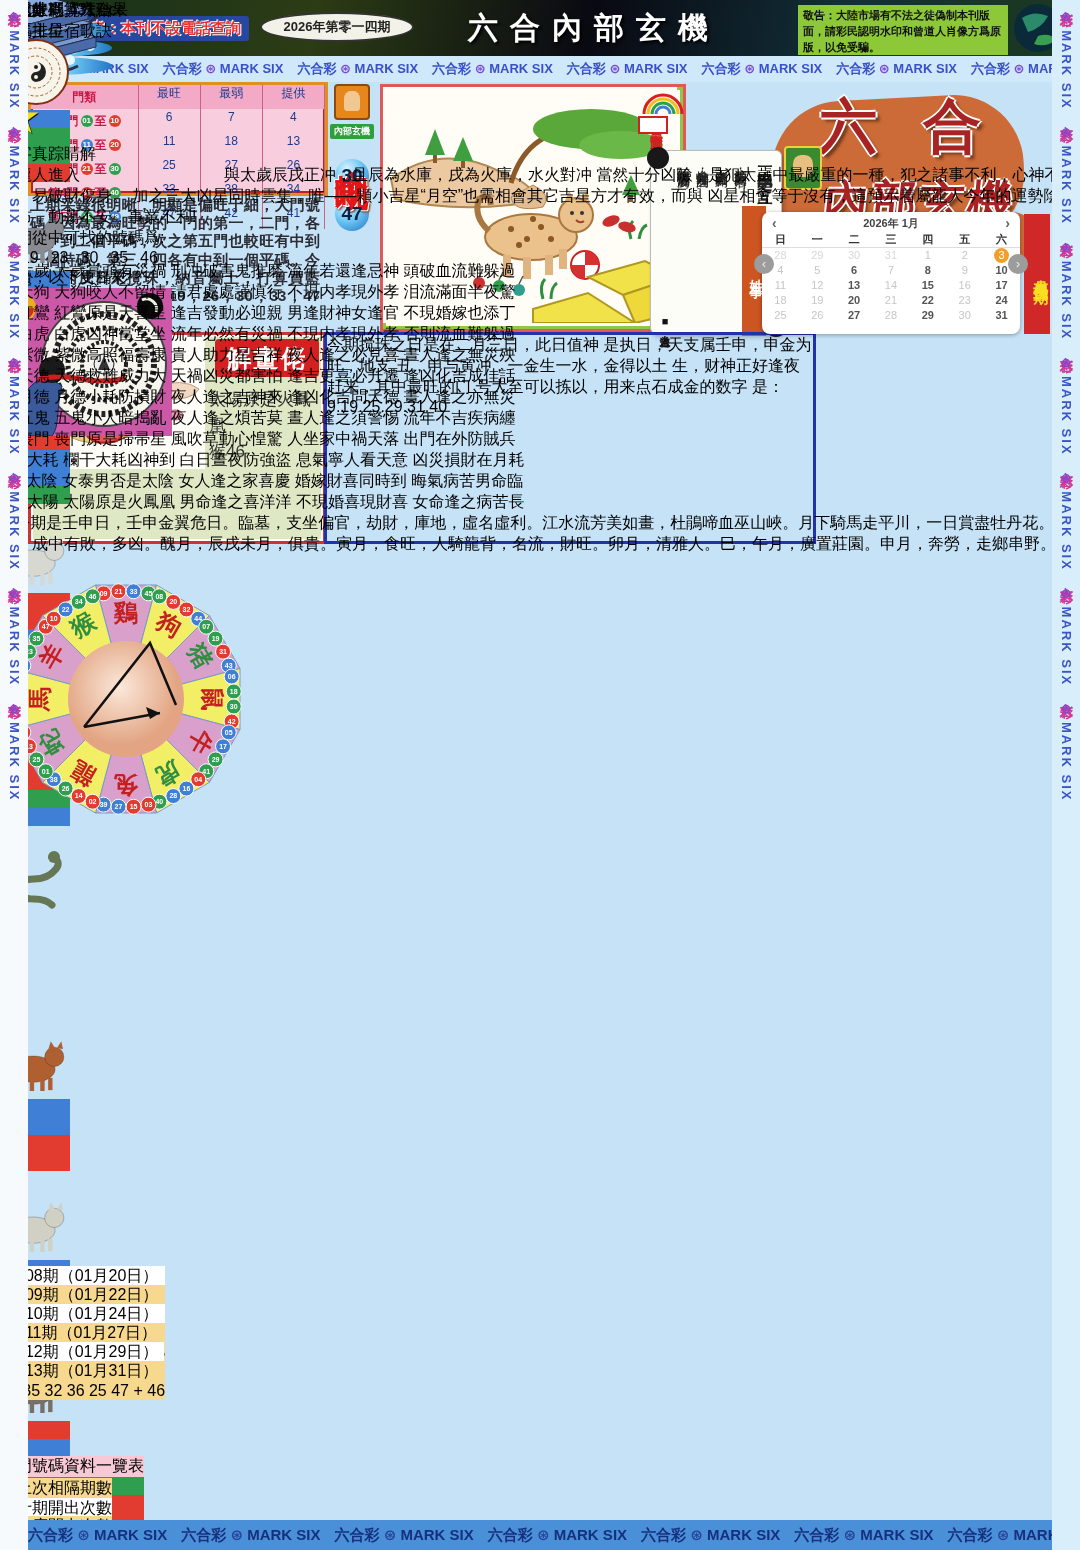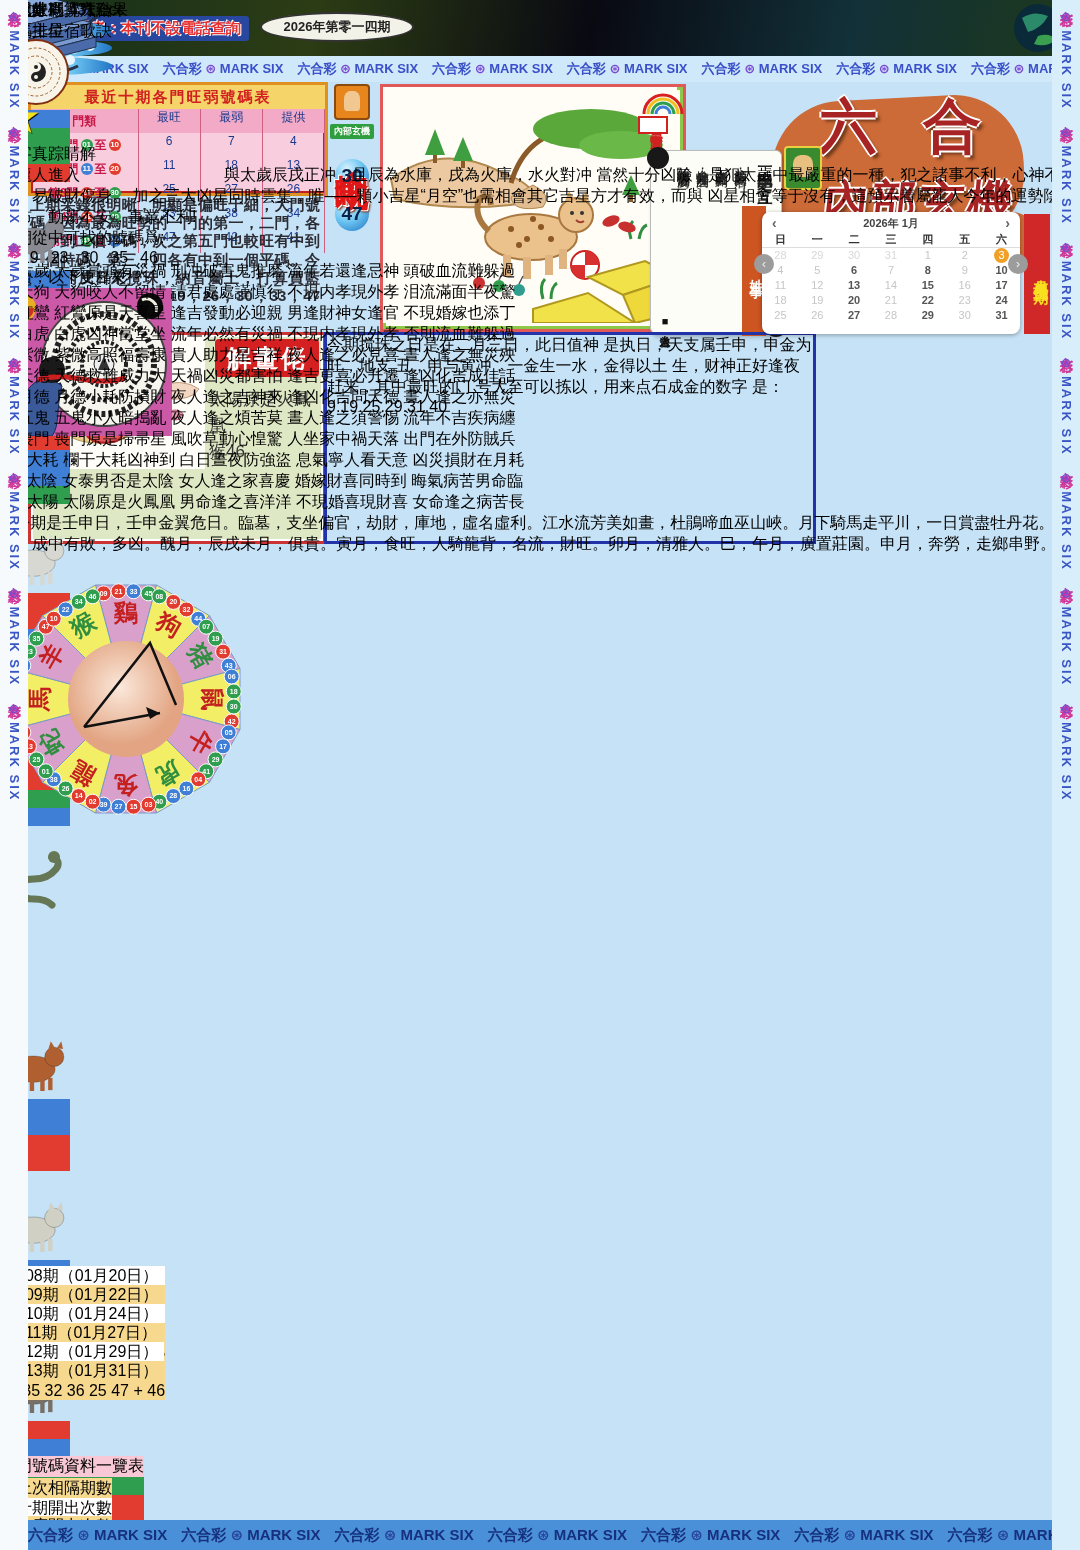--- a/index.html
+++ b/index.html
@@ -196,35 +196,36 @@
 <div class="abs edge" id="edge-left">
     <div class="edge-inner"><span class="edge-cn">六合彩</span><span class="edge-fl"> ⊛ </span><span class="edge-en">MARK SIX  </span><span class="edge-cn">六合彩</span><span class="edge-fl"> ⊛ </span><span class="edge-en">MARK SIX  </span><span class="edge-cn">六合彩</span><span class="edge-fl"> ⊛ </span><span class="edge-en">MARK SIX  </span><span class="edge-cn">六合彩</span><span class="edge-fl"> ⊛ </span><span class="edge-en">MARK SIX  </span><span class="edge-cn">六合彩</span><span class="edge-fl"> ⊛ </span><span class="edge-en">MARK SIX  </span><span class="edge-cn">六合彩</span><span class="edge-fl"> ⊛ </span><span class="edge-en">MARK SIX  </span><span class="edge-cn">六合彩</span><span class="edge-fl"> ⊛ </span><span class="edge-en">MARK SIX  </span></div>
   </div>
 <div class="abs edge" id="edge-right">
     <div class="edge-inner"><span class="edge-cn">六合彩</span><span class="edge-fl"> ⊛ </span><span class="edge-en">MARK SIX  </span><span class="edge-cn">六合彩</span><span class="edge-fl"> ⊛ </span><span class="edge-en">MARK SIX  </span><span class="edge-cn">六合彩</span><span class="edge-fl"> ⊛ </span><span class="edge-en">MARK SIX  </span><span class="edge-cn">六合彩</span><span class="edge-fl"> ⊛ </span><span class="edge-en">MARK SIX  </span><span class="edge-cn">六合彩</span><span class="edge-fl"> ⊛ </span><span class="edge-en">MARK SIX  </span><span class="edge-cn">六合彩</span><span class="edge-fl"> ⊛ </span><span class="edge-en">MARK SIX  </span><span class="edge-cn">六合彩</span><span class="edge-fl"> ⊛ </span><span class="edge-en">MARK SIX  </span></div>
   </div>
 
 <div class="abs" id="top-header">
   <div class="abs" id="hdr-left">敬告讀者：本刊不設電話查詢</div>
   <div class="abs" id="hdr-issue">2026年第零一四期</div>
+  <div class="abs" id="hdr-title">六合內部玄機</div>
+  <div class="abs" id="hdr-right">敬告：大陸市場有不法之徒偽制本刊版面，請彩民認明水印和曾道人肖像方爲原版，以免受騙。</div>
   <svg class="abs" id="earth" width="70" height="52">
     <circle cx="30" cy="26" r="24" fill="#0a2a3a"></circle>
       <path d="M14,16 Q26,8 40,14 Q34,26 20,30 Z" fill="#2a8a6a"></path>
     <path d="M30,34 Q42,30 48,38 Q38,46 26,42 Z" fill="#3aa050"></path>
     <circle cx="54" cy="18" r="6" fill="#c02020"></circle>
       <circle cx="62" cy="28" r="6" fill="#d03030"></circle>
       <circle cx="52" cy="34" r="5" fill="#b01818"></circle>
   </svg>
 </div>
 
 <div class="abs hbanner" id="banner-top"><span class="bn-u"><span class="bn-cn">六合彩 </span><span class="bn-fl">⊛</span><span class="bn-en"> MARK SIX</span></span><span class="bn-u"><span class="bn-cn">六合彩 </span><span class="bn-fl">⊛</span><span class="bn-en"> MARK SIX</span></span><span class="bn-u"><span class="bn-cn">六合彩 </span><span class="bn-fl">⊛</span><span class="bn-en"> MARK SIX</span></span><span class="bn-u"><span class="bn-cn">六合彩 </span><span class="bn-fl">⊛</span><span class="bn-en"> MARK SIX</span></span><span class="bn-u"><span class="bn-cn">六合彩 </span><span class="bn-fl">⊛</span><span class="bn-en"> MARK SIX</span></span><span class="bn-u"><span class="bn-cn">六合彩 </span><span class="bn-fl">⊛</span><span class="bn-en"> MARK SIX</span></span><span class="bn-u"><span class="bn-cn">六合彩 </span><span class="bn-fl">⊛</span><span class="bn-en"> MARK SIX</span></span><span class="bn-u"><span class="bn-cn">六合彩 </span><span class="bn-fl">⊛</span><span class="bn-en"> MARK SIX</span></span></div>
 <div class="abs hbanner" id="banner-bottom"><span class="bn-u"><span class="bn-cn">六合彩 </span><span class="bn-fl">⊛</span><span class="bn-en"> MARK SIX</span></span><span class="bn-u"><span class="bn-cn">六合彩 </span><span class="bn-fl">⊛</span><span class="bn-en"> MARK SIX</span></span><span class="bn-u"><span class="bn-cn">六合彩 </span><span class="bn-fl">⊛</span><span class="bn-en"> MARK SIX</span></span><span class="bn-u"><span class="bn-cn">六合彩 </span><span class="bn-fl">⊛</span><span class="bn-en"> MARK SIX</span></span><span class="bn-u"><span class="bn-cn">六合彩 </span><span class="bn-fl">⊛</span><span class="bn-en"> MARK SIX</span></span><span class="bn-u"><span class="bn-cn">六合彩 </span><span class="bn-fl">⊛</span><span class="bn-en"> MARK SIX</span></span><span class="bn-u"><span class="bn-cn">六合彩 </span><span class="bn-fl">⊛</span><span class="bn-en"> MARK SIX</span></span></div>
 
 <div class="abs" id="hot-table">
-  <div id="hot-title">最近十期各門旺弱號碼表</div>
   <div id="hot-body">
       <div class="ht-row ht-head">
         <div class="ht-c0">門類</div>
         <div class="ht-c1">最旺</div>
         <div class="ht-c2">最弱</div>
         <div class="ht-c3">提供</div>
       </div>
       <div class="ht-row">
         <div class="ht-c0">
           <span>第1門</span>

